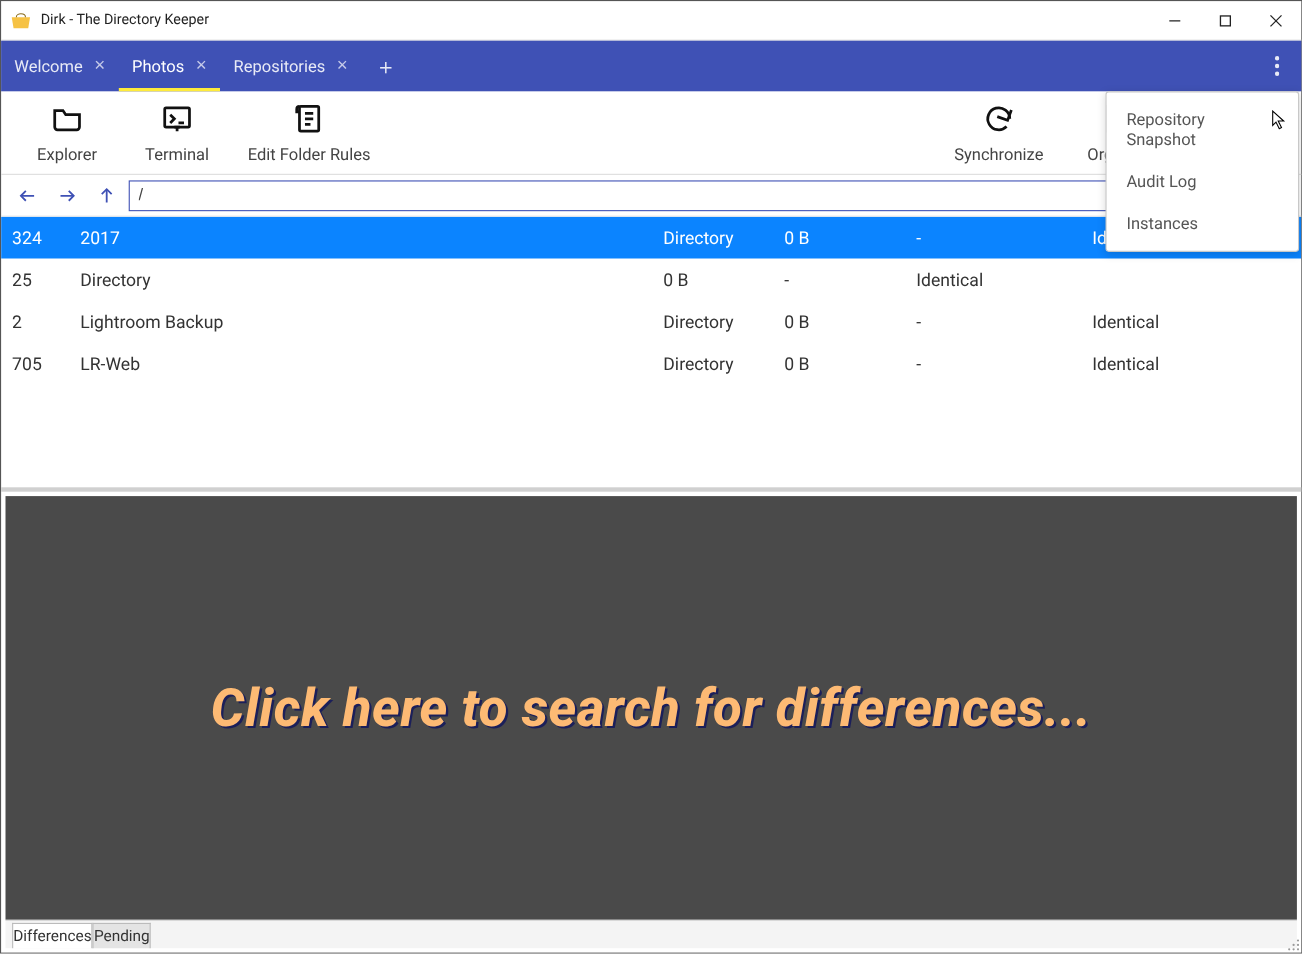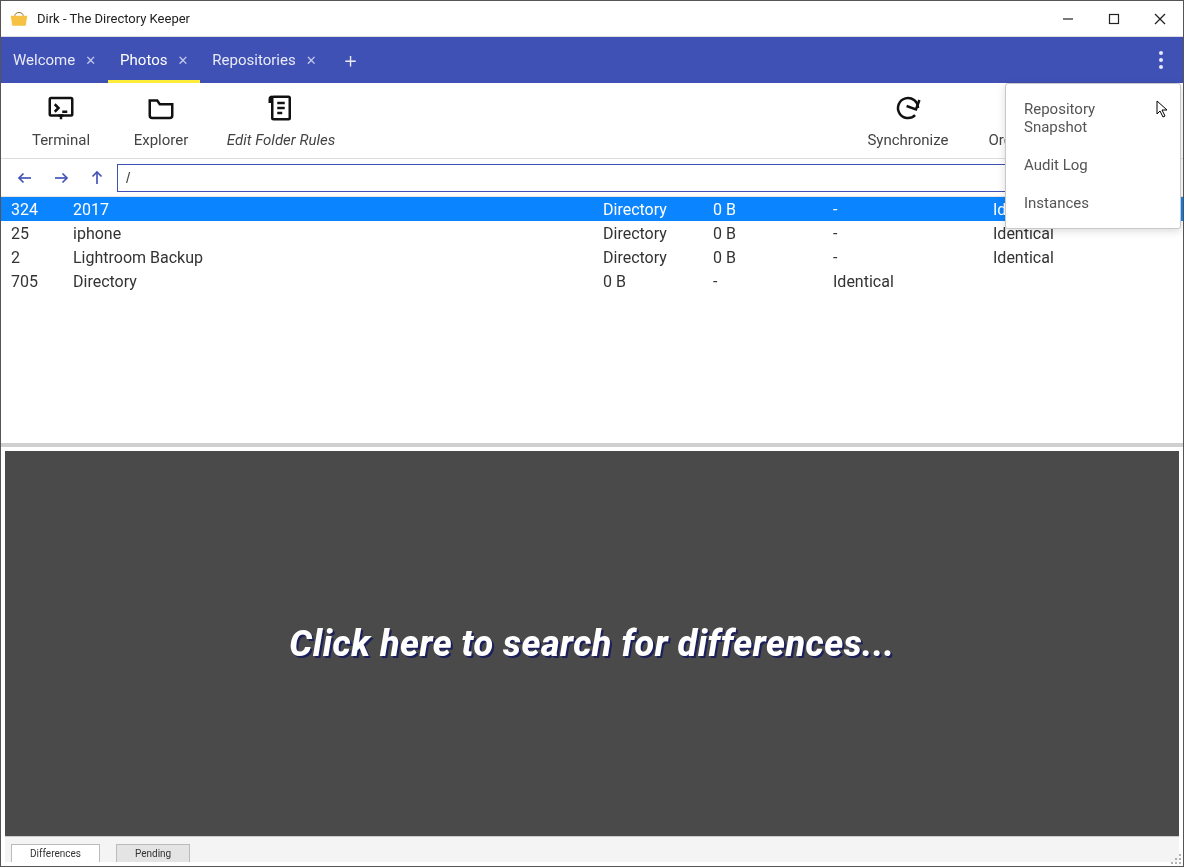--- a/index.html
+++ b/index.html
@@ -23,51 +23,51 @@
   .tabstrip .add-tab { display:flex; align-items:center; justify-content:center; width:44px; font-size:20px; color:#e8eaf6; cursor:pointer;}
   .tabstrip .spacer { flex:1; }
   .tabstrip .kebab { width:44px; display:flex; align-items:center; justify-content:center; cursor:pointer; }
   .tabstrip .kebab svg { width:4px; height:18px; fill:#e8eaf6;}
 
   
   .toolbar { height: 76px; border-bottom: 1px solid #ddd; display: flex; align-items: center; padding: 0 10px; position:relative; }
   .tool-btn { display:flex; flex-direction:column; align-items:center; justify-content:center; gap:4px; width: 110px; height:100%; cursor:pointer; color:#444; font-size:15px;}
   .tool-btn svg { width:30px; height:30px; }
   .toolbar .gap { flex:1; }
-  .tool-btn.wide { width: 140px; font-style: italic;}
+  .tool-btn.wide { width: 140px;}
   .tool-btn.narrow { width:100px; }
 
   
   .dropdown { position:absolute; top:0px; right:2px; width:176px; background:#fff; border:1px solid #c8c8c8; border-radius:3px; box-shadow:0 2px 8px rgba(0,0,0,0.15); padding:6px 0; font-size:15px; color:#555; z-index:10;}
   .dropdown .item { padding:10px 18px; cursor:pointer; }
   .cursor { position:absolute; top:16px; right:10px; pointer-events:none; }
 
   
   .pathbar { height: 38px; display:flex; align-items:center; gap:4px; padding: 4px 8px; border-bottom:1px solid #e5e5e5;}
   .nav-arrow { width:32px; height:30px; display:flex; align-items:center; justify-content:center; cursor:pointer;}
   .nav-arrow svg { width:18px; height:18px; }
   .path-input { flex:1; height:28px; border:1px solid #3f51b5; padding:0 8px; font-size:15px; color:#444; outline:none; }
 
   
   .table-wrap { flex: 0 0 auto; }
   .thead, .trow { display:grid; grid-template-columns: 62px 1fr 110px 120px 160px 120px 60px; align-items:center; padding: 0 10px; }
   .thead { height: 46px; font-weight:700; color:#555; border-bottom:1px solid #ddd; font-size:16px;}
   .thead .th-size, .thead .th-local, .thead .th-status, .thead .th-info { text-align:right; }
-  .trow { height:24px; font-size:16px; color:#333;}
+  .trow { height:38px; font-size:16px; color:#333;}
   .trow .c-size, .trow .c-local, .trow .c-status { }
   .trow.selected { background:#0b84ff; color:#fff; }
   .trow.selected .c-local { color:#fff;}
   .table-body { height: 246px; overflow:hidden;}
 
   
   .diff-pane { flex:1; border-top:4px solid #d0d0d0; padding:4px; display:flex; flex-direction:column; }
   .diff-inner { flex:1; background:#4a4a4a; display:flex; align-items:center; justify-content:center; position:relative;}
-  .diff-text { font-size:36px; font-weight:800; font-style:italic; color:#ffffff; text-shadow: 2px 2px 0 #1b1f5a; letter-spacing:0.5px; cursor:pointer;}
+  .diff-text { font-size:48px; font-weight:800; font-style:italic; color:#fdba74; text-shadow: 2px 2px 0 #1b1f5a; letter-spacing:0.5px; cursor:pointer;}
   .bottom-tabs { height:26px; display:flex; align-items:flex-end; gap:0; border-top:1px solid #ccc; padding-left:6px; background:#f4f4f4;}
-  .btab { border:1px solid #bbb; border-bottom:none; padding:3px 18px; font-size:10px; background:#fff; margin-right:16px; cursor:pointer;}
+  .btab { border:1px solid #bbb; border-bottom:none; padding:3px 0; font-size:14px; background:#fff; margin-right:0; cursor:pointer;}
   .btab.inactive{ background:#e4e4e4; color:#333;}
   .resize-grip { position:absolute; right:2px; bottom:2px; width:14px; height:14px; }
 </style>
 </head>
 <body>
 
 <div class="window">
 
   <div class="titlebar">
     <span class="app-icon">
@@ -116,32 +116,32 @@
           <circle cx="2" cy="2" r="2"></circle>
           <circle cx="2" cy="9" r="2"></circle>
           <circle cx="2" cy="16" r="2"></circle>
         </svg>
     </div>
   </div>
 
   <div class="toolbar">
     <div class="tool-btn narrow">
       <span><svg viewBox="0 0 24 24" fill="none" stroke="#111" stroke-width="2">
+            <path d="M3 6h6l2 3h10v9a2 2 0 0 1-2 2H5a2 2 0 0 1-2-2V6z"></path>
+          </svg></span>
+      <span>Explorer</span>
+    </div>
+    <div class="tool-btn narrow">
+      <span><svg viewBox="0 0 24 24" fill="none" stroke="#111" stroke-width="2">
             <rect x="3" y="4" width="18" height="14" rx="1"></rect>
             <path d="M7 9l3 3-3 3M13 15h4"></path>
             <line x1="10" y1="18" x2="14" y2="18"></line>
             <line x1="12" y1="18" x2="12" y2="21"></line>
           </svg></span>
       <span>Terminal</span>
-    </div>
-    <div class="tool-btn narrow">
-      <span><svg viewBox="0 0 24 24" fill="none" stroke="#111" stroke-width="2">
-            <path d="M3 6h6l2 3h10v9a2 2 0 0 1-2 2H5a2 2 0 0 1-2-2V6z"></path>
-          </svg></span>
-      <span>Explorer</span>
     </div>
     <div class="tool-btn wide">
       <span><svg viewBox="0 0 24 24" fill="none" stroke="#111" stroke-width="2">
             <rect x="5" y="3" width="14" height="18" rx="1"></rect>
             <line x1="9" y1="8" x2="15" y2="8"></line>
             <line x1="9" y1="12" x2="15" y2="12"></line>
             <line x1="9" y1="16" x2="13" y2="16"></line>
             <path d="M5 3 q-2 0 -2 2 v2 h2"></path>
           </svg></span>
       <span>Edit Folder Rules</span>
@@ -210,38 +210,38 @@
           <div class="c-id">324</div>
           <div class="c-name">2017</div>
           <div class="c-type">Directory</div>
           <div class="c-size">0 B</div>
           <div class="c-local">-</div>
           <div class="c-status">Identical</div>
           <div class="c-info"></div>
         </div>
         <div class="trow">
           <div class="c-id">25</div>
-          <div class="c-name">iphone</div>
           <div class="c-type">Directory</div>
           <div class="c-size">0 B</div>
           <div class="c-local">-</div>
           <div class="c-status">Identical</div>
           <div class="c-info"></div>
         </div>
         <div class="trow">
           <div class="c-id">2</div>
           <div class="c-name">Lightroom Backup</div>
           <div class="c-type">Directory</div>
           <div class="c-size">0 B</div>
           <div class="c-local">-</div>
           <div class="c-status">Identical</div>
           <div class="c-info"></div>
         </div>
         <div class="trow">
           <div class="c-id">705</div>
+          <div class="c-name">LR-Web</div>
           <div class="c-type">Directory</div>
           <div class="c-size">0 B</div>
           <div class="c-local">-</div>
           <div class="c-status">Identical</div>
           <div class="c-info"></div>
         </div>
       </div>
   </div>
 
   <div class="diff-pane">

